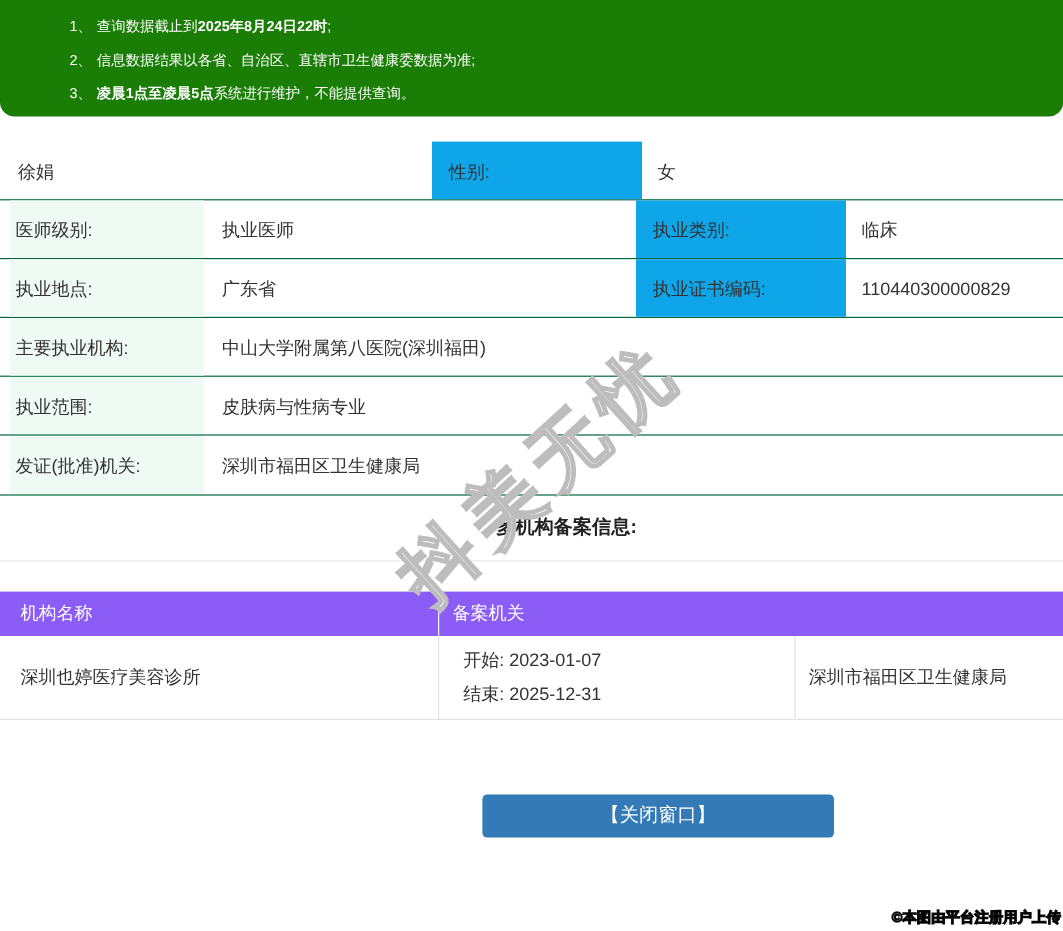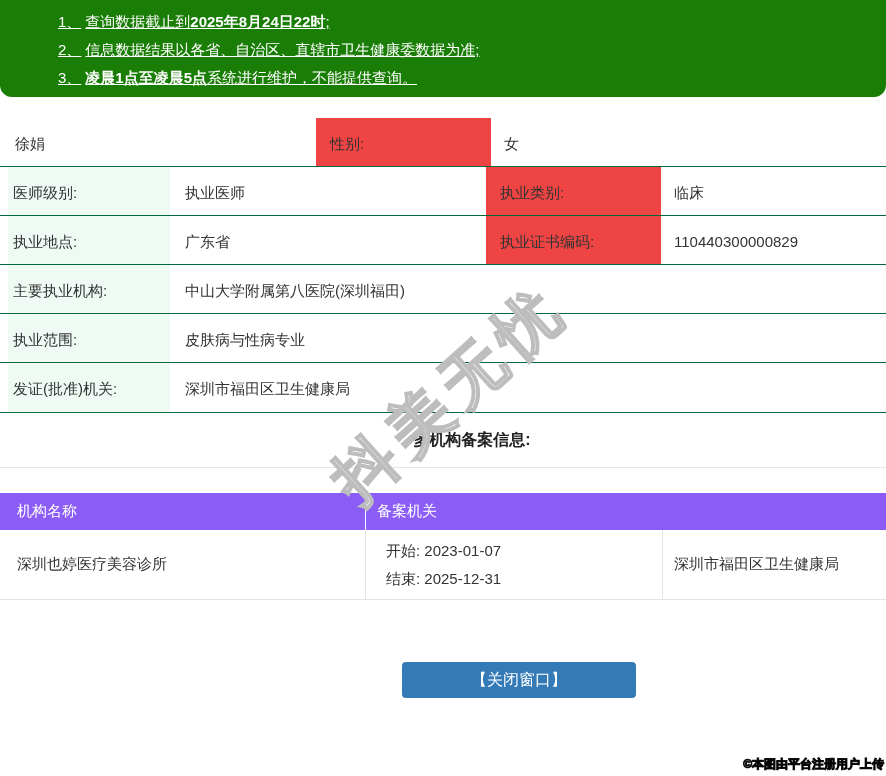--- a/index.html
+++ b/index.html
@@ -2,32 +2,32 @@
 <html><head>
 <meta charset="utf-8">
 <style>
   * { box-sizing: border-box; margin: 0; padding: 0; }
   html,body { width: 886px; height: 776px; background:#fff; }
   body { font-family: "Liberation Sans", "DejaVu Sans", sans-serif; color:#333; position:relative; overflow:hidden; }
   .page { position:relative; width:886px; height:776px; }
 
   
   .banner { background:#1a7d06; color:#fff; height:97px; border-radius:0 0 12px 12px; padding:8px 20px 0 58px; }
-  .banner .notice-line { font-size:15px; line-height:28px; white-space:nowrap;text-decoration:underline; }
+  .banner .notice-line { font-size:12px; line-height:28px; white-space:nowrap; }
   .banner .notice-line b { font-weight:bold; }
   .banner .n-num { margin-right:4px; }
 
   
   .info-table { margin-top:21px; width:886px; }
   .info-row { display:flex; border-bottom:1px solid #00693c; align-items:stretch; }
   .info-row .cell { padding-top:14px; padding-bottom:10px; font-size:15px; line-height:24px; }
   .lbl1 { width:170px; background:#eefaf3; background-clip:padding-box; border-left:8px solid transparent;
           padding-left:5px; padding-right:40px; }
-  .val1 { width:316px; padding-left:15px; padding-right:10px; }
-  .lbl2 { width:175px; background:#ef4444; padding-left:14px; padding-right:12px; }
+  .val1 { width:360px; padding-left:15px; padding-right:10px; }
+  .lbl2 { width:175px; background:#0ea5e9; padding-left:14px; padding-right:12px; }
   .val2 { flex:1; padding-left:13px; }
   .val-span { flex:1; padding-left:15px; }
   .r1 { min-height:47px; } .r2,.r3,.r4,.r5 { min-height:49px; } .r6 { min-height:72px; } .r7 { min-height:50px; }
 
   
   .section-title { margin-top:16px; height:22px; font-size:16px; font-weight:bold; color:#222;
                    text-align:center; padding-left:58px; line-height:22px; }
 
   
   .filing-wrap { margin-top:16px; border-top:1px solid #e8e8e8; }
@@ -35,21 +35,21 @@
   .f-head { display:flex; background:#8b5cf6; color:#fff; height:37px; align-items:center; font-size:15px; }
   .f-head .fc2, .f-head .fc3 { border-left:1px solid rgba(255,255,255,0.95); height:37px; display:flex; align-items:center; }
   .f-body { display:flex; border-bottom:1px solid #e3e3e3; min-height:70px; align-items:center; font-size:15px; }
   .f-body .fc2, .f-body .fc3 { border-left:1px solid #e3e3e3; align-self:stretch; display:flex; flex-direction:column; justify-content:center; }
   .fc1 { width:365px; padding-left:17px; }
   .fc2 { width:297px; padding-left:20px; }
   .fc3 { flex:1; padding-left:11px; }
   .f-body .fc2 div { line-height:28px; }
 
   
-  .close-btn { display:block; margin:62px 0 0 402px; width:234px; height:36px; background:#337ab7; color:#fff;
+  .close-btn { display:block; margin:62px 0 0 402px; width:293px; height:36px; background:#337ab7; color:#fff;
                border:none; border-radius:4px; font-size:16px; font-family:inherit; cursor:pointer; line-height:36px; text-align:center; }
 
   
   .watermark { position:absolute; left:300px; top:352px; width:300px; text-align:center; z-index:5;
                font-size:62px; font-weight:bold; letter-spacing:10px; white-space:nowrap;
                color:rgba(255,255,255,0.88); -webkit-text-stroke:2px #bdbdbd;
                transform:rotate(-42deg); transform-origin:center center; pointer-events:none; }
 
   
   .credit { position:absolute; right:2px; bottom:3px; font-size:12px; font-weight:bold; letter-spacing:0;

